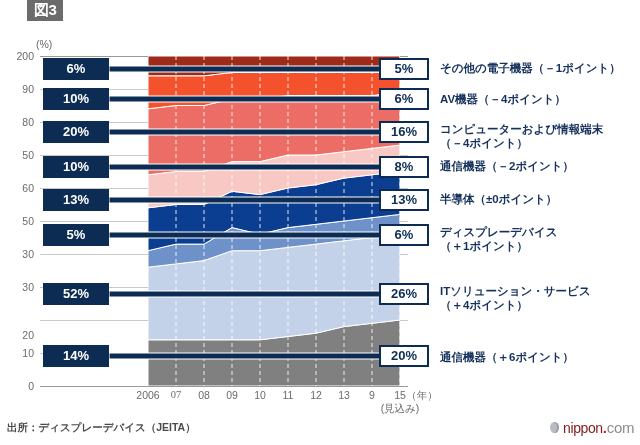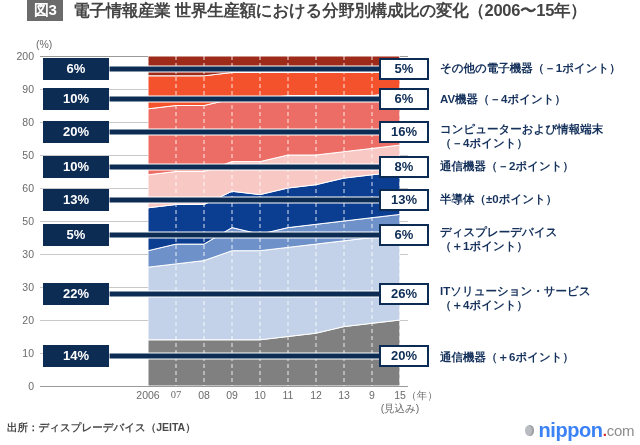--- a/index.html
+++ b/index.html
@@ -98,30 +98,29 @@
   }
   #logo{
     position:absolute;right:6px;top:419px;
     display:flex;align-items:center;
   }
   #logo-mark{
     width:9px;height:11px;border-radius:50% / 50%;
     background:#b9bcc0;margin-right:4px;
     box-shadow:inset -2px 0 0 #9ea2a7;
   }
-  #logo-nippon{font-size:20px;font-weight:bold;color:#3b82f6;letter-spacing:-0.4px;}
+  #logo-nippon{font-size:14px;font-weight:normal;color:#7f1d1d;letter-spacing:-0.4px;}
   #logo-dot{font-size:15px;font-weight:bold;color:#d8232a;}
   #logo-com{font-size:15px;color:#8d8d8d;letter-spacing:-0.4px;}
 </style>
 </head>
 <body>
 
 <div id="header">
   <span id="fig-badge">図3</span>
-  <span id="page-title">電子情報産業 世界生産額における分野別構成比の変化（2006〜15年）</span>
 </div>
 
 <div id="chart">
 
   <span id="pct-unit">(%)</span>
 
   <div id="y-axis">
       <span class="ylab" style="left: 4px; top: 20px;">200</span>
       <div class="gridline" style="top: 20px; width: 368px; background: rgb(154, 154, 154);"></div>
       <span class="ylab" style="left: 4px; top: 53px;">90</span>
@@ -131,21 +130,21 @@
       <span class="ylab" style="left: 4px; top: 119px;">50</span>
       <div class="gridline" style="top: 119px; width: 368px; background: rgb(201, 201, 201);"></div>
       <span class="ylab" style="left: 4px; top: 152px;">60</span>
       <div class="gridline" style="top: 152px; width: 368px; background: rgb(201, 201, 201);"></div>
       <span class="ylab" style="left: 4px; top: 185px;">50</span>
       <div class="gridline" style="top: 185px; width: 368px; background: rgb(201, 201, 201);"></div>
       <span class="ylab" style="left: 4px; top: 218px;">30</span>
       <div class="gridline" style="top: 218px; width: 368px; background: rgb(201, 201, 201);"></div>
       <span class="ylab" style="left: 4px; top: 251px;">30</span>
       <div class="gridline" style="top: 251px; width: 368px; background: rgb(201, 201, 201);"></div>
-      <span class="ylab" style="left: 4px; top: 284px;">20</span>
+      <span class="ylab" style="left: 4px; top: 299px;">20</span>
       <div class="gridline" style="top: 284px; width: 368px; background: rgb(201, 201, 201);"></div>
       <span class="ylab" style="left: 4px; top: 317px;">10</span>
       <div class="gridline" style="top: 317px; width: 368px; background: rgb(201, 201, 201);"></div>
       <span class="ylab" style="left: 4px; top: 350px;">0</span>
       <div class="gridline" style="top: 350px; width: 368px; background: rgb(154, 154, 154);"></div>
     </div>
 
   <div id="plot">
     <svg id="plot-svg" width="252" height="330" viewBox="0 0 252 330">
         <path d="M0.00,283.80 L28.00,283.80 L56.00,283.80 L84.00,283.80 L112.00,283.80 L140.00,280.50 L168.00,277.20 L196.00,270.60 L224.00,267.30 L252.00,264.00 L252.00,330.00 L224.00,330.00 L196.00,330.00 L168.00,330.00 L140.00,330.00 L112.00,330.00 L84.00,330.00 L56.00,330.00 L28.00,330.00 L0.00,330.00 Z" fill="#808080" stroke="#ffffff" stroke-width="1"></path>
@@ -216,21 +215,21 @@
       </svg>
       <div class="vbox right" style="left: 379px; top: 164px;">13%</div>
       <div class="legend-item" style="top: 164px;">半導体（±0ポイント）</div>
       <div class="vbox left" style="left: 43px; top: 199px;">5%</div>
       <svg width="295" height="16" style="position: absolute; left: 109px; top: 191px;">
         <path d="M0,5 L277,5 L277,0 L293,8 L277,16 L277,11 L0,11 Z" fill="#0d2c54" stroke="#ffffff" stroke-width="1.1"></path>
       </svg>
       <div class="vbox right" style="left: 379px; top: 199px;">6%</div>
       <div class="legend-item" style="top: 203px;">ディスプレーデバイス
 （＋1ポイント）</div>
-      <div class="vbox left" style="left: 43px; top: 258px;">22%</div>
+      <div class="vbox left" style="left: 43px; top: 258px;">52%</div>
       <svg width="295" height="16" style="position: absolute; left: 109px; top: 250px;">
         <path d="M0,5 L277,5 L277,0 L293,8 L277,16 L277,11 L0,11 Z" fill="#0d2c54" stroke="#ffffff" stroke-width="1.1"></path>
       </svg>
       <div class="vbox right" style="left: 379px; top: 258px;">26%</div>
       <div class="legend-item" style="top: 262px;">ITソリューション・サービス
 （＋4ポイント）</div>
       <div class="vbox left" style="left: 43px; top: 320px;">14%</div>
       <svg width="295" height="16" style="position: absolute; left: 109px; top: 312px;">
         <path d="M0,5 L277,5 L277,0 L293,8 L277,16 L277,11 L0,11 Z" fill="#0d2c54" stroke="#ffffff" stroke-width="1.1"></path>
       </svg>

